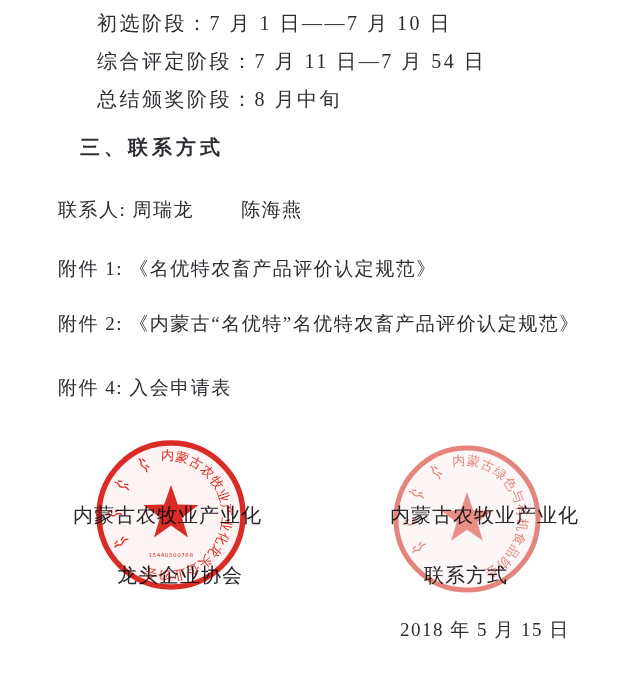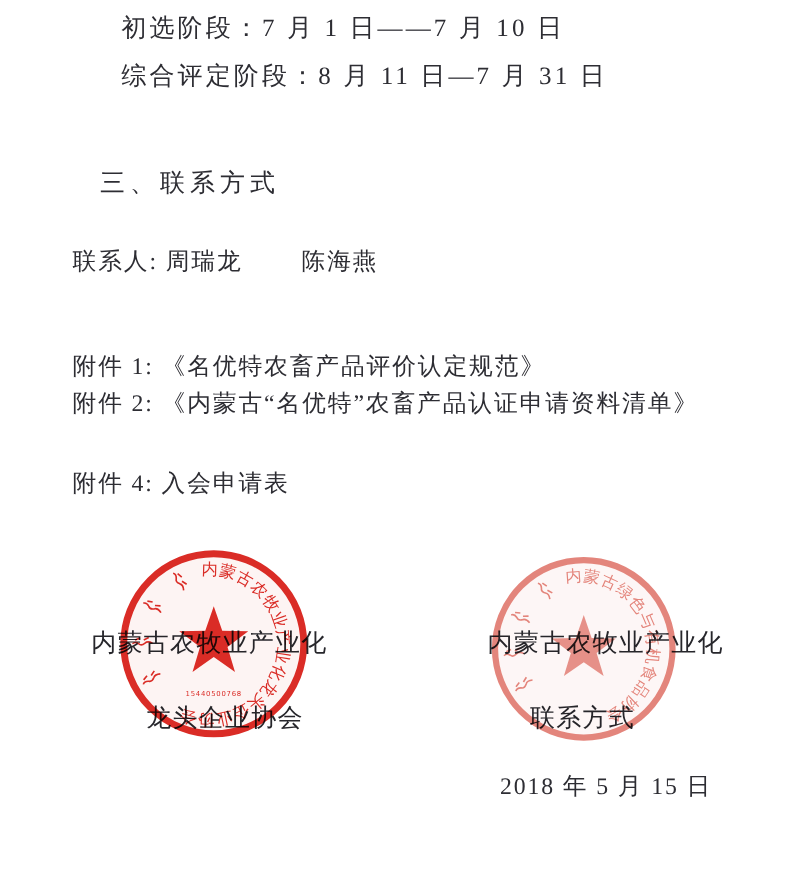--- a/index.html
+++ b/index.html
@@ -3,44 +3,45 @@
 <meta charset="utf-8">
 <style>
   html,body { margin:0; padding:0; background:#fff; }
   .page {
     position:relative; width:582px; height:700px; background:#ffffff;
     font-family:"Liberation Serif","DejaVu Serif",serif;
     color:#2d2d33; overflow:hidden;
   }
   .line { position:absolute; white-space:pre; line-height:1.15; }
   .schedule-line { left:97px; font-size:20px; letter-spacing:2.5px; }
-  .heading { left:80px; top:136px; font-size:20px; font-weight:normal; letter-spacing:4px; }
+  .heading { left:80px; top:136px; font-size:20px; font-weight:bold; letter-spacing:4px; }
   .contact-line { left:58px; font-size:19px; letter-spacing:1.5px;text-align:center; }
   .org-line { font-size:20px; letter-spacing:1px; color:#26262b; }
   .date-line { left:400px; top:619px; font-size:19px; letter-spacing:1.5px; }
   .seal { position:absolute; mix-blend-mode:multiply; opacity:0.95; }
   .seal svg { display:block; }
   .seal-left  { left:94px;  top:438px; }
   .seal-right { left:391px; top:443px; opacity:0.88; }
   .rim-text { font-family:"Liberation Serif","DejaVu Serif",serif; font-size:13px; letter-spacing:0.5px; }
   .seal-number { font-family:"DejaVu Sans","Liberation Sans",sans-serif; font-size:5.5px; letter-spacing:0.6px; }
 </style>
 </head>
 <body>
 
 <div class="page">
 
   <div class="line schedule-line" style="top:12px">初选阶段：7 月 1 日——7 月 10 日</div>
-  <div class="line schedule-line" style="top:50px">综合评定阶段：8 月 11 日—7 月 31 日</div>
+  <div class="line schedule-line" style="top:50px">综合评定阶段：7 月 11 日—7 月 54 日</div>
+  <div class="line schedule-line" style="top:88px">总结颁奖阶段：8 月中旬</div>
 
   <div class="line heading">三、联系方式</div>
 
   <div class="line contact-line" style="top:199px">联系人: 周瑞龙　　 陈海燕</div>
-  <div class="line contact-line" style="top:283px">附件 1: 《名优特农畜产品评价认定规范》</div>
-  <div class="line contact-line" style="top:313px">附件 2: 《内蒙古“名优特”农畜产品认证申请资料清单》</div>
+  <div class="line contact-line" style="top:258px">附件 1: 《名优特农畜产品评价认定规范》</div>
+  <div class="line contact-line" style="top:313px">附件 2: 《内蒙古“名优特”名优特农畜产品评价认定规范》</div>
   <div class="line contact-line" style="top:377px">附件 4: 入会申请表</div>
 
   <div class="line org-line" style="left:73px;  top:504px">内蒙古农牧业产业化</div>
   <div class="line org-line" style="left:117px; top:564px">龙头企业协会</div>
   <div class="line org-line" style="left:390px; top:504px">内蒙古农牧业产业化</div>
   <div class="line org-line" style="left:424px; top:564px">联系方式</div>
 
   <div class="line date-line">2018 年 5 月 15 日</div>
 
   <div class="seal seal-left">

